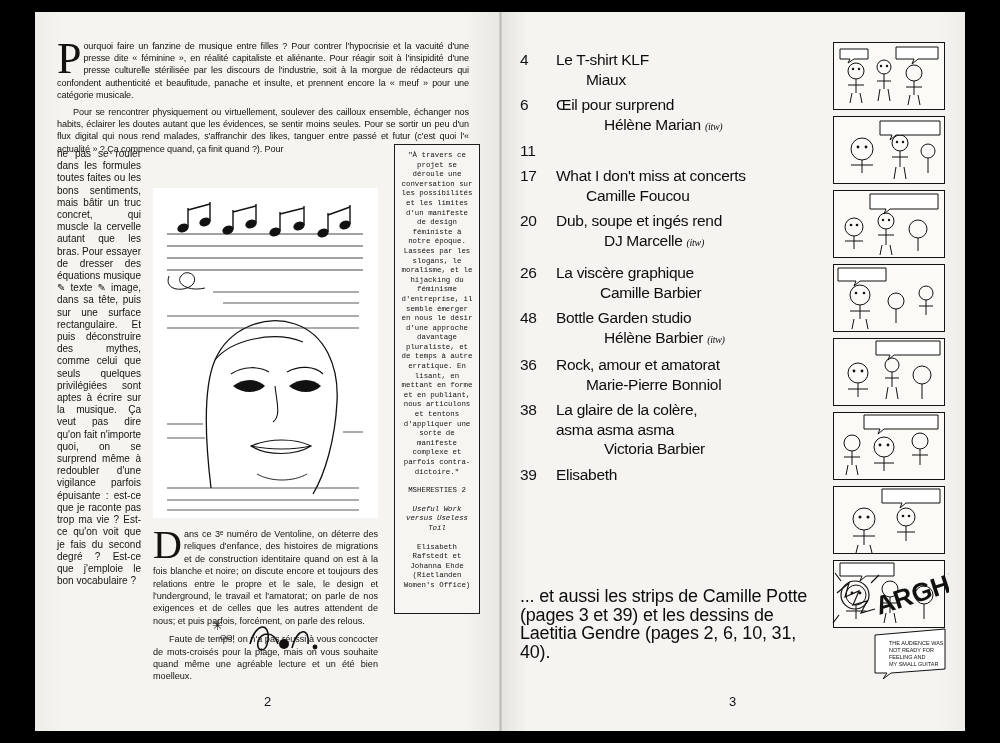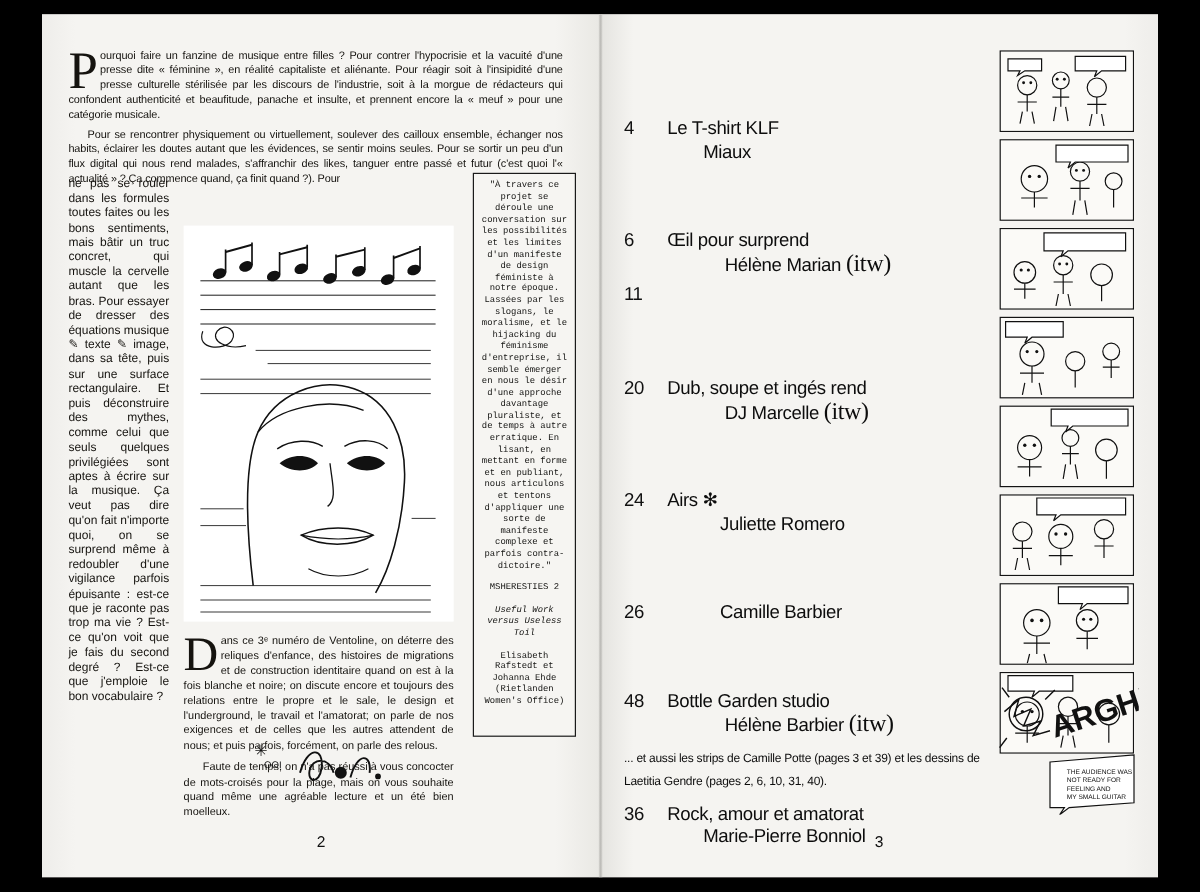--- a/index.html
+++ b/index.html
@@ -161,45 +161,45 @@
     align-items: baseline;
     margin-bottom: 1px;
   }
   .toc-num {
     width: 36px;
     flex: 0 0 36px;
     font-size: 15.5px;
     color: #111;
     letter-spacing: -0.3px;
   }
-  .toc-body { flex: 1; margin-top: 48px; }
+  .toc-body { flex: 1; }
   .toc-title {
     font-size: 15.5px;
     line-height: 19.5px;
     color: #0d0d0d;
     letter-spacing: -0.3px;
   }
   .toc-author {
     font-size: 15.5px;
     line-height: 19.5px;
     color: #0d0d0d;
     letter-spacing: -0.3px;
     padding-left: 30px;
   }
   .toc-author.indent2 { padding-left: 48px; }
   .toc-author.indent3 { padding-left: 44px; }
-  .itw { font-family: "Liberation Serif", serif; font-size: 20px; }
+  .itw { font-family: "Liberation Serif", serif; font-style: italic; font-size: 10px; }
   .gap { height: 5px; }
 
   .toc-note {
     position: absolute;
     left: 20px;
     bottom: 70px;
     width: 300px;
-    font-size: 10px;
+    font-size: 18px;
     line-height: 18.5px;
     color: #0d0d0d;
     letter-spacing: -0.2px;
   }
 
   
   .strip {
     position: absolute;
     right: 22px;
     top: 30px;
@@ -365,43 +365,44 @@
           <div class="toc-author indent2"><span>Hélène Marian</span> <span class="itw">(itw)</span></div>
         </div>
       </div>
       <div class="gap"></div>
 
       <div class="toc-row">
         <div class="toc-num">11</div>
       </div>
       <div class="gap"></div>
 
+      <div class="toc-row">
+        <div class="toc-num">17</div>
+        <div class="toc-body">
+          <div class="toc-title">What I don't miss at concerts</div>
+          <div class="toc-author">Camille Foucou</div>
+        </div>
+      </div>
       <div class="gap"></div>
 
       <div class="toc-row">
         <div class="toc-num">20</div>
         <div class="toc-body">
           <div class="toc-title">Dub, soupe et ingés rend</div>
           <div class="toc-author indent2"><span>DJ Marcelle</span> <span class="itw">(itw)</span></div>
         </div>
       </div>
       <div class="gap"></div>
 
-      <div class="toc-row">
-        <div class="toc-num">24</div>
-        <div class="toc-body">
-          <div class="toc-title">Airs ✻</div>
-          <div class="toc-author indent3">Juliette Romero</div>
-        </div>
-      </div>
       <div class="gap"></div>
 
       <div class="toc-row">
         <div class="toc-num">26</div>
         <div class="toc-body">
+          <div class="toc-title">La viscère graphique</div>
           <div class="toc-author indent3">Camille Barbier</div>
         </div>
       </div>
       <div class="gap"></div>
 
       <div class="toc-row">
         <div class="toc-num">48</div>
         <div class="toc-body">
           <div class="toc-title">Bottle Garden studio</div>
           <div class="toc-author indent2"><span>Hélène Barbier</span> <span class="itw">(itw)</span></div>

